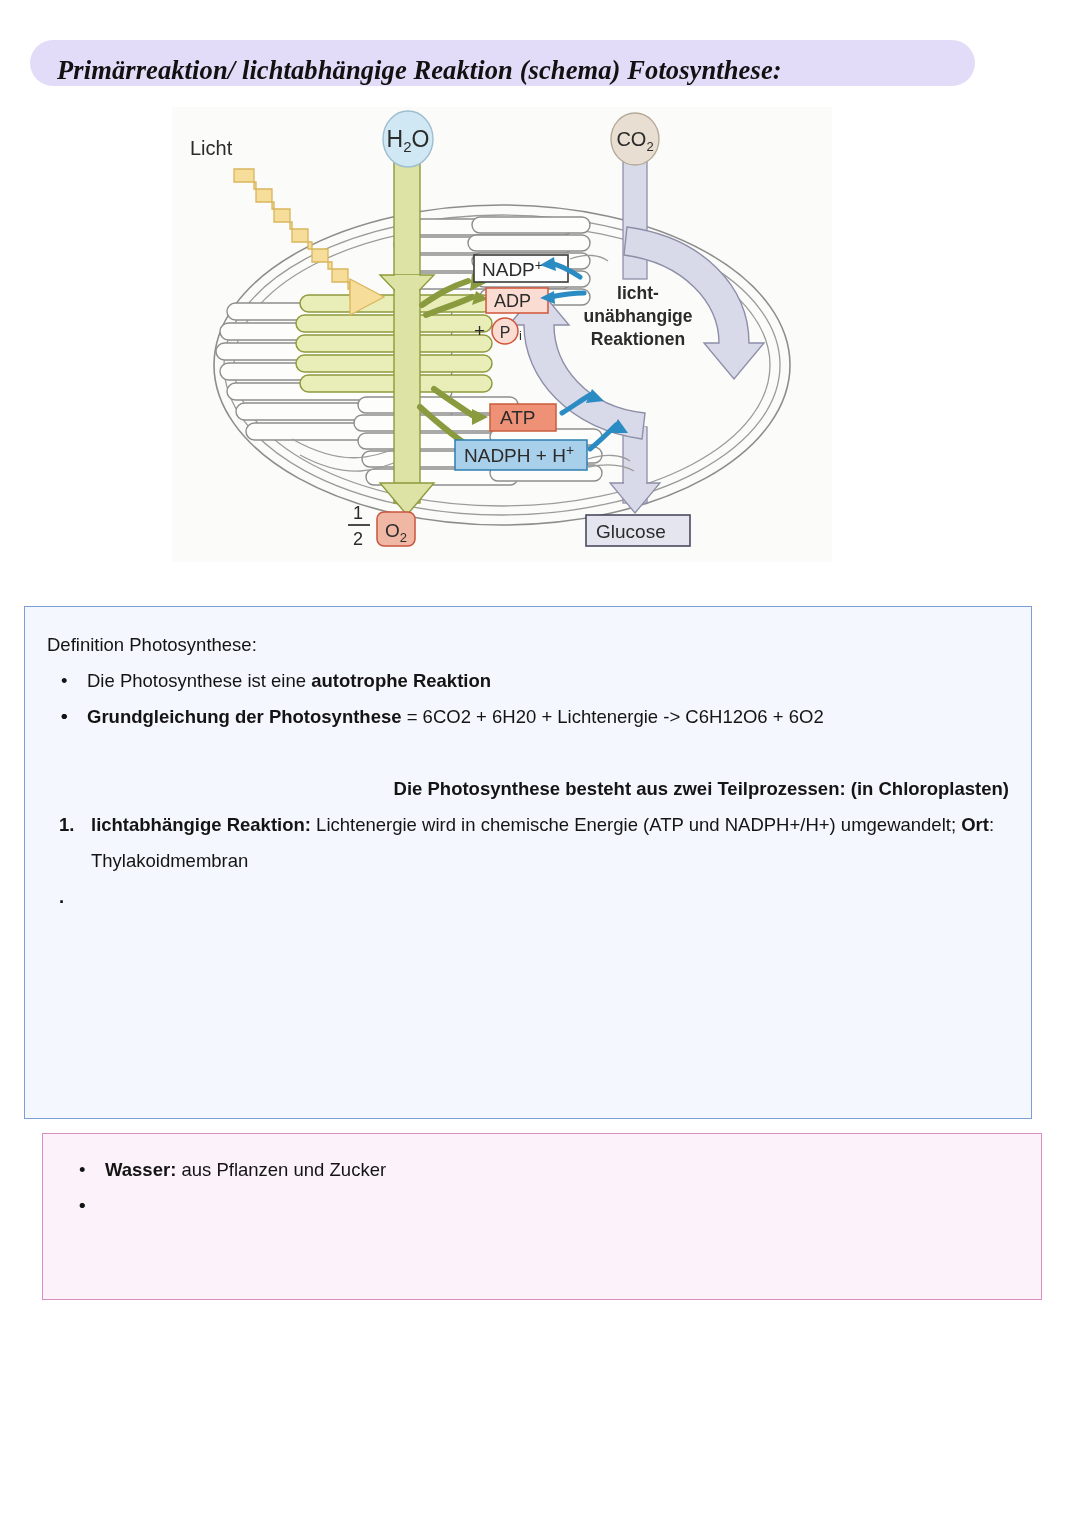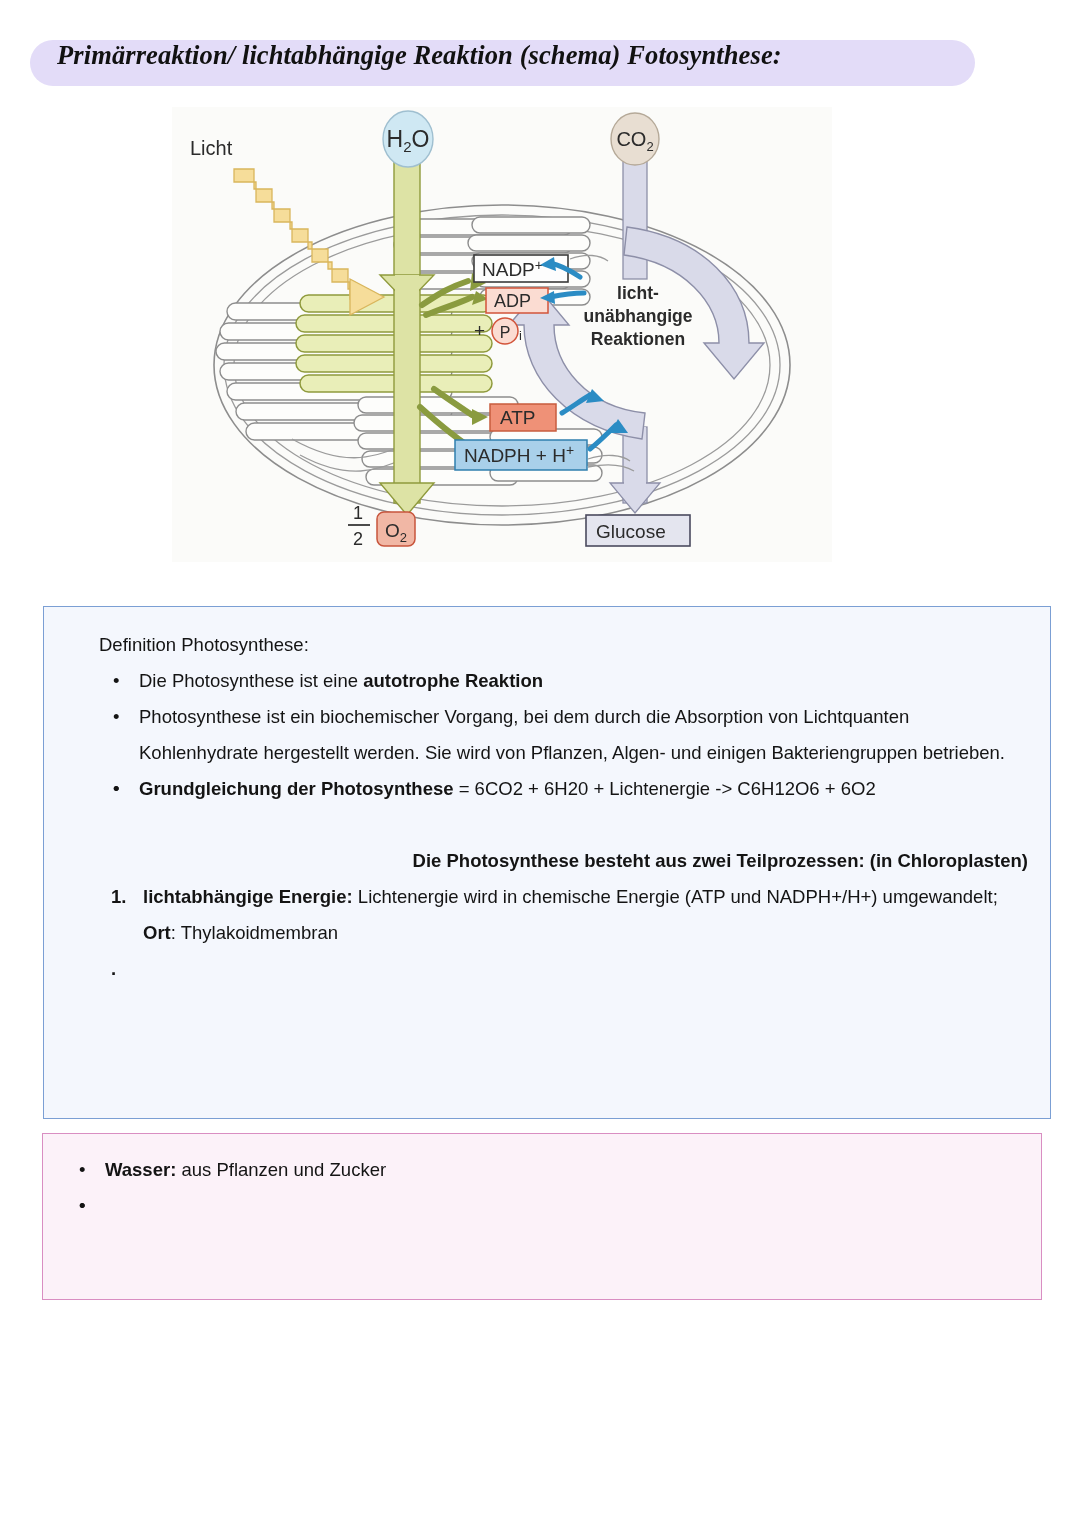--- a/index.html
+++ b/index.html
@@ -19,21 +19,21 @@
   
   .header-pill {
     position: absolute;
     left: 30px;
     top: 40px;
     width: 945px;
     height: 46px;
     background: #e3dcf8;
     border-radius: 23px;
     display: flex;
-    align-items: flex-start;
+    align-items: flex-end;
   }
   .header-title {
     font-family: "Liberation Serif", serif;
     font-style: italic;
     font-weight: bold;
     font-size: 26.5px;
     color: #111111;
     padding-left: 27px;
     letter-spacing: 0.1px;
     white-space: nowrap;
@@ -50,27 +50,26 @@
     overflow: hidden;
   }
   .figure-svg { display: block; width: 660px; height: 455px; }
 
   
   .box {
     position: absolute;
     box-sizing: border-box;
   }
   .box-definition {
-    left: 43px;
+    left: 24px;
     top: 606px;
     width: 1008px;
     height: 513px;
     background: #f4f7fd;
     border: 1.5px solid #7b9fd4;
-    padding-left: 33px;
   }
   .box-facts {
     left: 42px;
     top: 1133px;
     width: 1000px;
     height: 167px;
     background: #fcf2f9;
     border: 1.5px solid #d98ec2;
   }
 
@@ -320,39 +319,38 @@
 <div class="box box-definition">
   <div class="box-inner">
     <div class="plain-line">Definition Photosynthese:</div>
     <ul class="bullets">
       <li class="bullet-item">
         <span class="bullet-mark">•</span>
         <span><span>Die Photosynthese ist eine </span><b>autotrophe Reaktion</b></span>
       </li>
       <li class="bullet-item">
         <span class="bullet-mark">•</span>
-        <span>Photosynthese ist ein biochemischer Vorgang, bei dem durch die Absorption von Lichtquanten Kohlenhydrate hergestellt werden. Sie wird von Pflanzen, Algen- und einigen Bakteriengruppen betrieben.</span>
       </li>
       <li class="bullet-item">
         <span class="bullet-mark">•</span>
       </li>
       <li class="bullet-item">
         <span class="bullet-mark">•</span>
         <span><b>Grundgleichung der Photosynthese</b><span> = 6CO2 + 6H20 + Lichtenergie -&gt; C6H12O6 + 6O2</span></span>
       </li>
     </ul>
 
     <div class="spacer-line"></div>
 
     <div class="heading-strong">Die Photosynthese besteht aus zwei Teilprozessen: (in Chloroplasten)</div>
 
     <ol class="nums">
       <li class="num-item">
         <span class="num-mark">1.</span>
-        <span><b>lichtabhängige Energie:</b><span> Lichtenergie wird in chemische Energie (ATP und NADPH+/H+) umgewandelt; </span><b>Ort</b><span>: Thylakoidmembran</span></span>
+        <span><b>lichtabhängige Reaktion:</b><span> Lichtenergie wird in chemische Energie (ATP und NADPH+/H+) umgewandelt; </span><b>Ort</b><span>: Thylakoidmembran</span></span>
       </li>
       <li class="num-item">
         <span class="num-mark">.</span>
       </li>
     </ol>
   </div>
 </div>
 
 <div class="box box-facts">
   <div class="box-inner">

